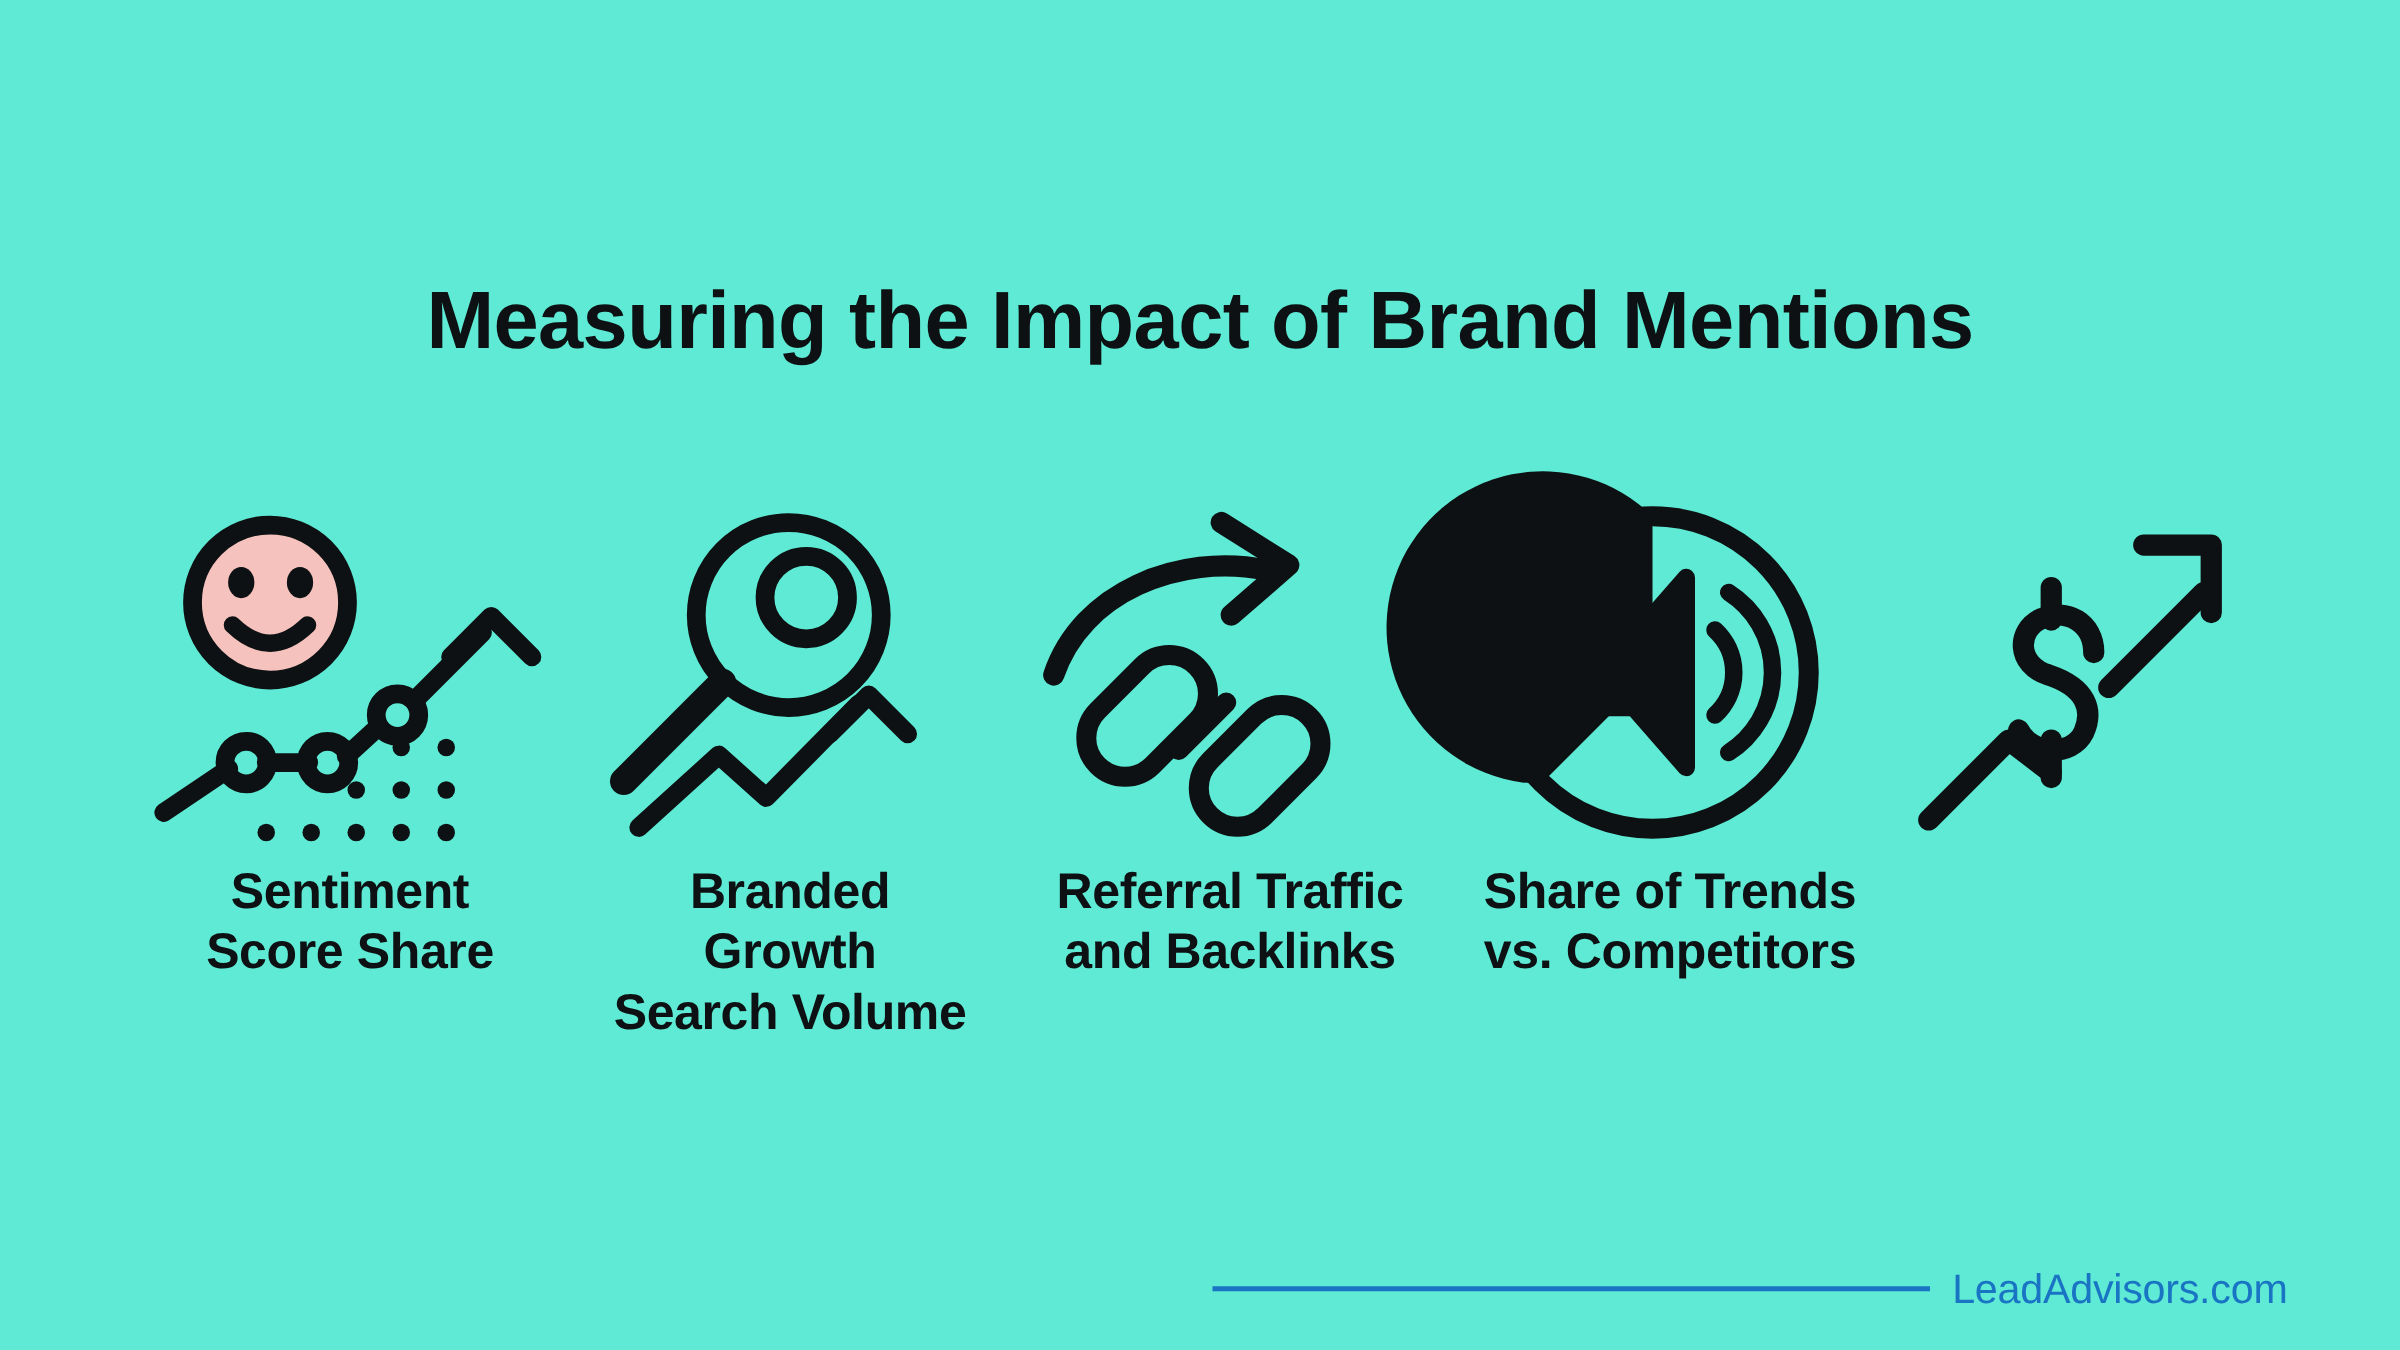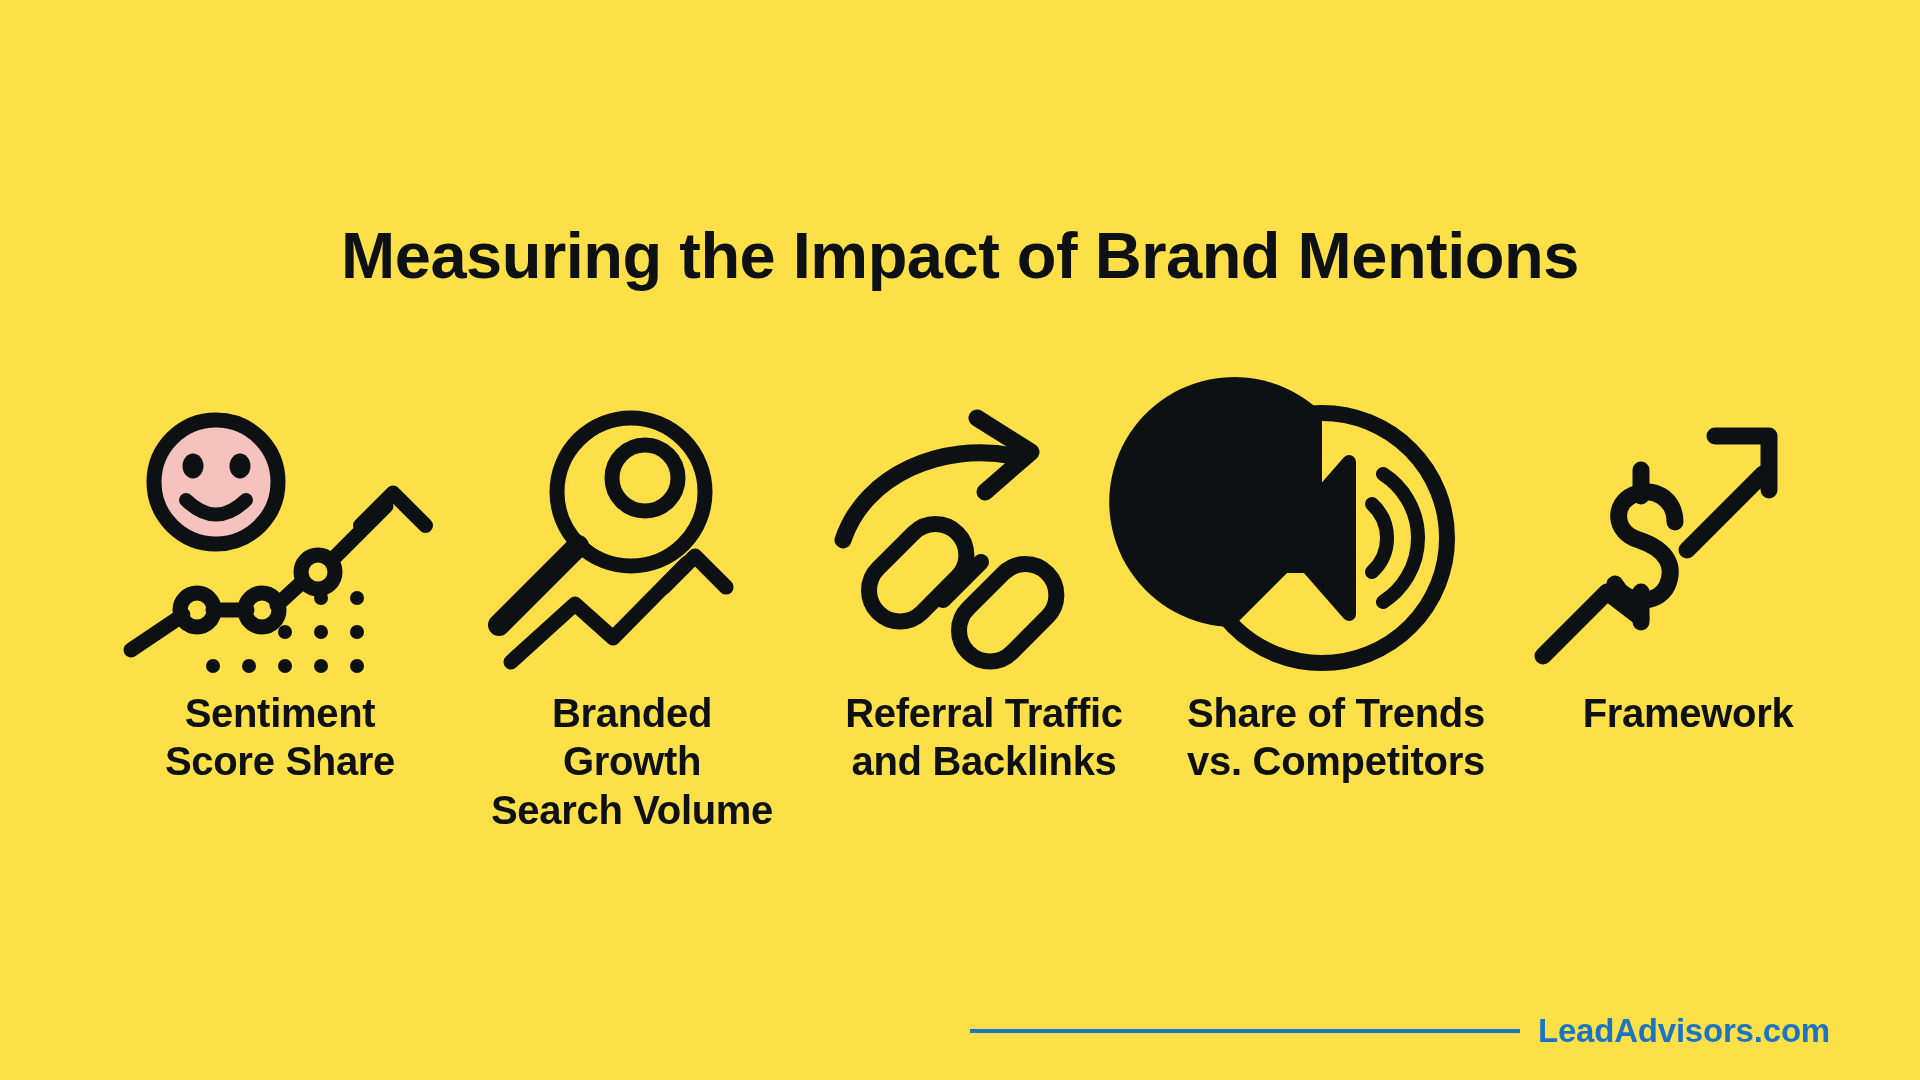--- a/index.html
+++ b/index.html
@@ -11,21 +11,21 @@
     width: 1920px;
     height: 1080px;
     overflow: hidden;
     font-family: "Liberation Sans", sans-serif;
     background: #cfe3ed;
   }
   #infographic {
     position: relative;
     width: 1920px;
     height: 1080px;
-    background: #fde047;
+    background: #5eead4;
     box-sizing: border-box;
   }
 
   
   .title {
     position: absolute;
     top: 222px;
     left: 0;
     width: 1920px;
     text-align: center;
@@ -93,21 +93,21 @@
     gap: 18px;
   }
   .footer-rule {
     flex: 1 1 auto;
     height: 4px;
     background: #1a74c4;
   }
   .footer-brand {
     font-family: "Liberation Sans", sans-serif;
     font-size: 33px;
-    font-weight: bold;
+    font-weight: normal;
     color: #1a74c4;
     white-space: nowrap;
     letter-spacing: -0.2px;
   }
 </style>
 </head>
 <body>
 
 <div id="infographic">
 
@@ -224,21 +224,20 @@
           <path d="M14 256 L78 192 L112 218" stroke="#0d1113" stroke-width="17" stroke-linecap="round" stroke-linejoin="round" fill="none"></path>
           <path d="M158 150 L234 74" stroke="#0d1113" stroke-width="17" stroke-linecap="round" fill="none"></path>
           <path d="M186 36 L240 36 L240 90" stroke="#0d1113" stroke-width="17" stroke-linecap="round" stroke-linejoin="round" fill="none" transform="rotate(0 240 36)"></path>
 
           <path d="M146 122 C146 98 124 86 104 95 C84 104 84 132 110 140 C140 150 146 168 138 186 C128 206 96 204 86 184" stroke="#0d1113" stroke-width="17" stroke-linecap="round" fill="none"></path>
           <path d="M112 70 L112 96" stroke="#0d1113" stroke-width="17" stroke-linecap="round" fill="none"></path>
           <path d="M112 192 L112 222" stroke="#0d1113" stroke-width="17" stroke-linecap="round" fill="none"></path>
         </svg>
       </div>
       <div class="col-label">
-        <div>Framework</div>
       </div>
     </div>
 
   </div>
 
   <div class="footer">
     <div class="footer-rule"></div>
     <div class="footer-brand">LeadAdvisors.com</div>
   </div>
 

